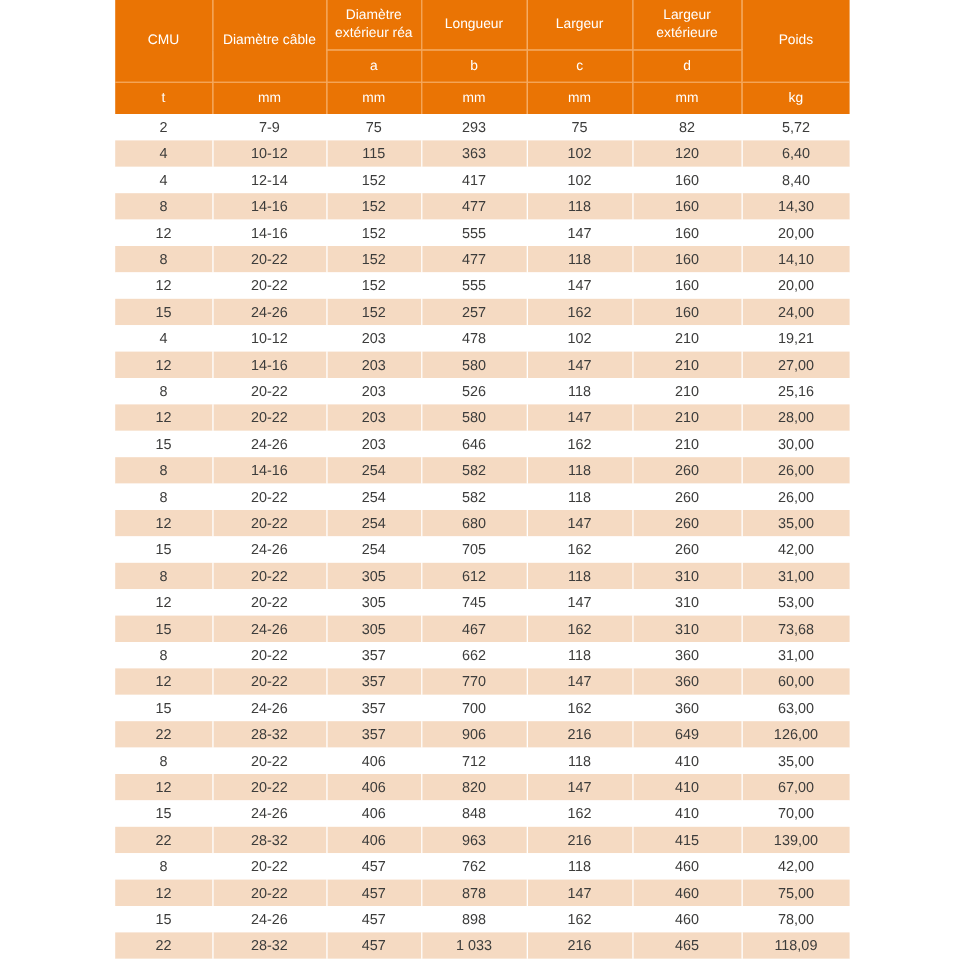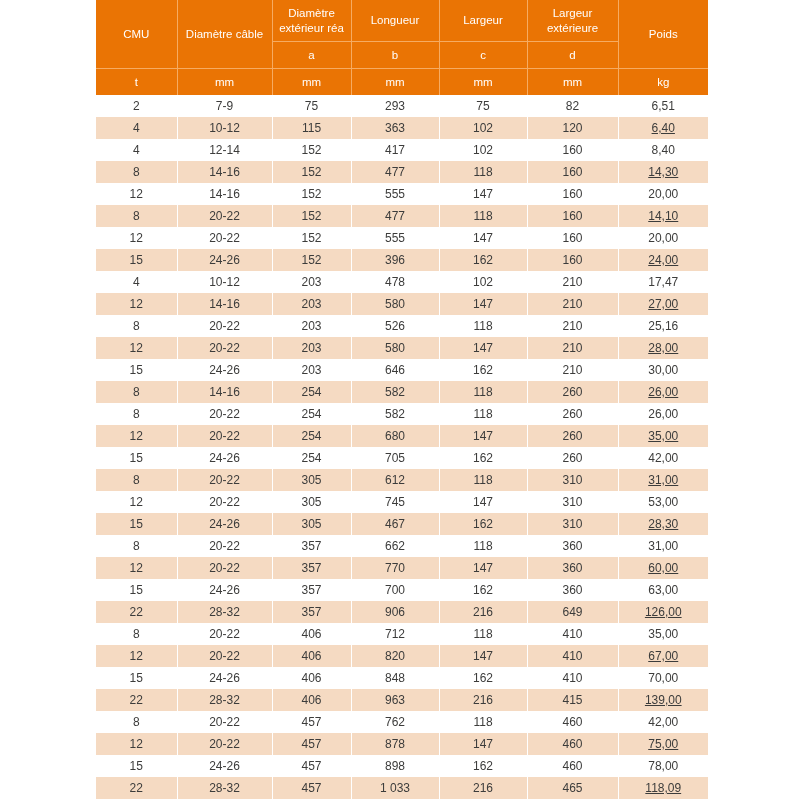--- a/index.html
+++ b/index.html
@@ -58,21 +58,21 @@
     color: #3c3c3b;
     border-right: 1px solid #ffffff;
     padding: 0 3px;
     background: #ffffff;
   }
   tbody td.last-col { border-right: none; }
   tbody tr.alt td {
     background: #f5dac2;
   }
   tbody tr.alt td { border-right: 1px solid #ffffff; }
-  tbody tr.alt td.last-col { border-right: none; text-decoration: underline; }
+  tbody tr.alt td.last-col { border-right: none; }
 </style>
 </head>
 <body>
 
 <div id="page">
 
   <table id="spec-table">
     <colgroup>
       <col class="c-cmu">
         <col class="c-cable">
@@ -109,21 +109,21 @@
       </tr>
     </thead>
     <tbody id="table-body">
         <tr>
           <td>2</td>
           <td>7-9</td>
           <td>75</td>
           <td>293</td>
           <td>75</td>
           <td>82</td>
-          <td class="last-col">6,51</td>
+          <td class="last-col">5,72</td>
         </tr>
         <tr class="alt">
           <td>4</td>
           <td>10-12</td>
           <td>115</td>
           <td>363</td>
           <td>102</td>
           <td>120</td>
           <td class="last-col">6,40</td>
         </tr>
@@ -169,33 +169,33 @@
           <td>152</td>
           <td>555</td>
           <td>147</td>
           <td>160</td>
           <td class="last-col">20,00</td>
         </tr>
         <tr class="alt">
           <td>15</td>
           <td>24-26</td>
           <td>152</td>
-          <td>396</td>
+          <td>257</td>
           <td>162</td>
           <td>160</td>
           <td class="last-col">24,00</td>
         </tr>
         <tr>
           <td>4</td>
           <td>10-12</td>
           <td>203</td>
           <td>478</td>
           <td>102</td>
           <td>210</td>
-          <td class="last-col">17,47</td>
+          <td class="last-col">19,21</td>
         </tr>
         <tr class="alt">
           <td>12</td>
           <td>14-16</td>
           <td>203</td>
           <td>580</td>
           <td>147</td>
           <td>210</td>
           <td class="last-col">27,00</td>
         </tr>
@@ -280,21 +280,21 @@
           <td>310</td>
           <td class="last-col">53,00</td>
         </tr>
         <tr class="alt">
           <td>15</td>
           <td>24-26</td>
           <td>305</td>
           <td>467</td>
           <td>162</td>
           <td>310</td>
-          <td class="last-col">28,30</td>
+          <td class="last-col">73,68</td>
         </tr>
         <tr>
           <td>8</td>
           <td>20-22</td>
           <td>357</td>
           <td>662</td>
           <td>118</td>
           <td>360</td>
           <td class="last-col">31,00</td>
         </tr>

